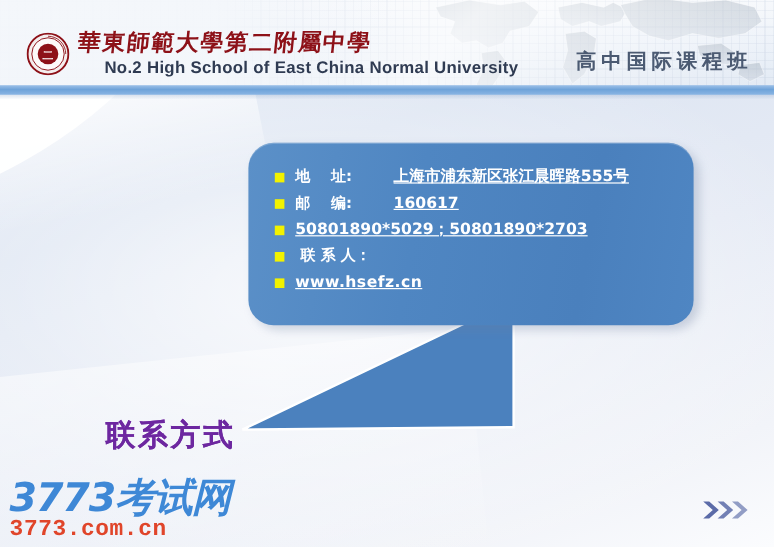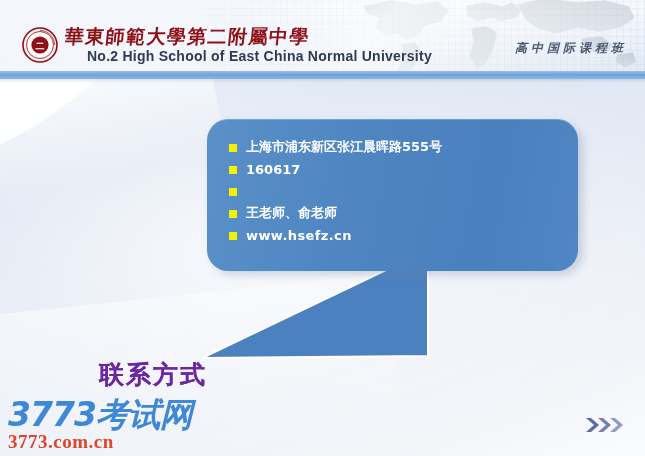--- a/index.html
+++ b/index.html
@@ -127,26 +127,25 @@
     color: #2f3b52;
     letter-spacing: 0.25px;
     white-space: nowrap;
     padding-left: 22px;
   }
 
   .header-right-title {
     position: absolute;
     right: 18px; top: 40px;
     font-family: "DejaVu Sans", "Liberation Sans", sans-serif;
-    font-size: 12px;
+    font-size: 17px;
     font-weight: 700;
     color: #4b5a72;
     letter-spacing: 4px;
     white-space: nowrap;
-    font-style: italic;
   }
 
   
   .header-rule {
     position: absolute;
     left: 0; top: 71px;
     width: 645px; height: 8px;
     background: linear-gradient(180deg,#9cc0e8 0%, #6fa3d9 45%, #8ab5e4 100%);
   }
   .header-rule-shadow {
@@ -202,60 +201,60 @@
     white-space: pre;
     flex: 0 0 auto;
     width: 82px;
   }
   .c-value {
     color: #ffffff;
     font-family: "DejaVu Sans", "Liberation Sans", sans-serif;
     font-size: 13px;
     font-weight: 700;
     white-space: nowrap;
+    text-decoration: underline;
   }
   .c-value.link {
     letter-spacing: 0.4px;
   }
 
   
   .section-title {
     position: absolute;
-    left: 88px; top: 358px;
+    left: 88px; top: 346px;
     font-family: "DejaVu Sans", "Liberation Sans", sans-serif;
     font-size: 25px;
     font-weight: 700;
     letter-spacing: 2px;
     background: linear-gradient(180deg,#7a2fa8 0%, #6f28a0 50%, #5f2290 100%);
     -webkit-background-clip: text;
     background-clip: text;
     color: #6d27a0;
     white-space: nowrap;
-    margin-left: 11px;
   }
 
   
   .watermark {
     position: absolute;
     left: 8px; top: 398px;
     line-height: 1;
   }
   .wm-top {
     font-family: "DejaVu Sans", "Liberation Sans", sans-serif;
     font-size: 33px;
     font-weight: 700;
     font-style: italic;
     color: #2f7fd4;
     letter-spacing: -1px;
     opacity: 0.92;
     white-space: nowrap;
   }
   .wm-bottom {
     margin-top: 1px;
-    font-family: Liberation Serif, serif;
+    font-family: Liberation Mono, monospace;
     font-size: 19px;
     font-weight: 700;
     color: #e0452a;
     letter-spacing: 0.5px;
     white-space: nowrap;
   }
 
   
   .chevrons {
     position: absolute;
@@ -322,35 +321,38 @@
   <svg class="callout-tail" viewBox="0 0 230 112">
     <path d="M228,2 L228,108 L2,110 Z" fill="#4b81be" stroke="#ffffff" stroke-width="2"></path>
   </svg>
 
   <div class="callout-shadow"></div>
   <div class="callout">
     <div class="callout-inner">
 
       <div class="c-row">
         <span class="c-bullet"></span>
+        <span class="c-label">地    址:</span>
         <span class="c-value">上海市浦东新区张江晨晖路555号</span>
       </div>
 
       <div class="c-row">
         <span class="c-bullet"></span>
+        <span class="c-label">邮    编:</span>
         <span class="c-value">160617</span>
       </div>
 
       <div class="c-row">
         <span class="c-bullet"></span>
-      </div>
-
-      <div class="c-row">
-        <span class="c-bullet"></span>
-        <span class="c-value">王老师、俞老师</span>
+        <span class="c-value">50801890*5029；50801890*2703</span>
+      </div>
+
+      <div class="c-row">
+        <span class="c-bullet"></span>
+        <span class="c-label"> 联 系 人：</span>
       </div>
 
       <div class="c-row">
         <span class="c-bullet"></span>
         <span class="c-value link">www.hsefz.cn</span>
       </div>
 
     </div>
   </div>
 

